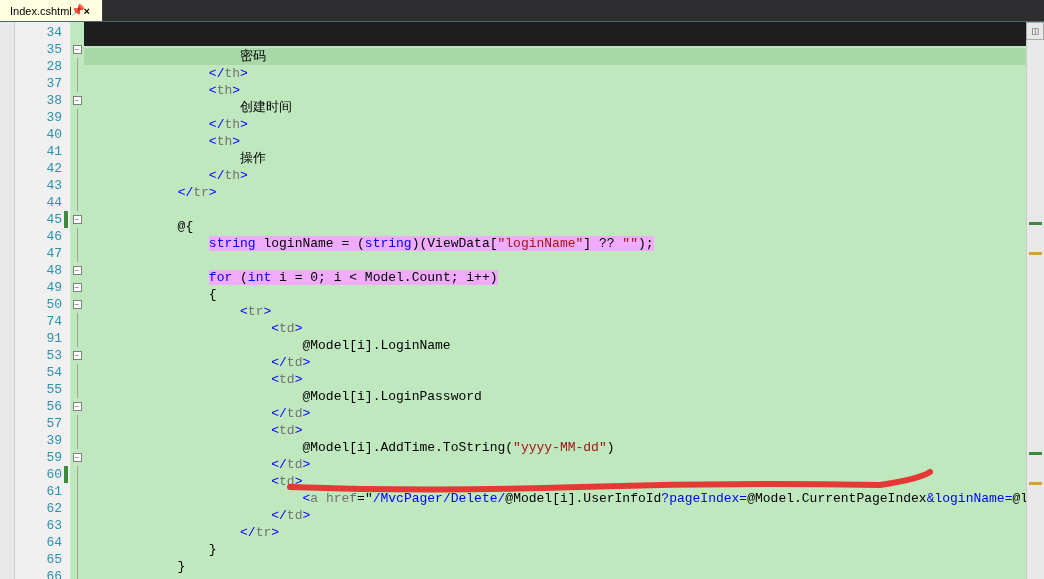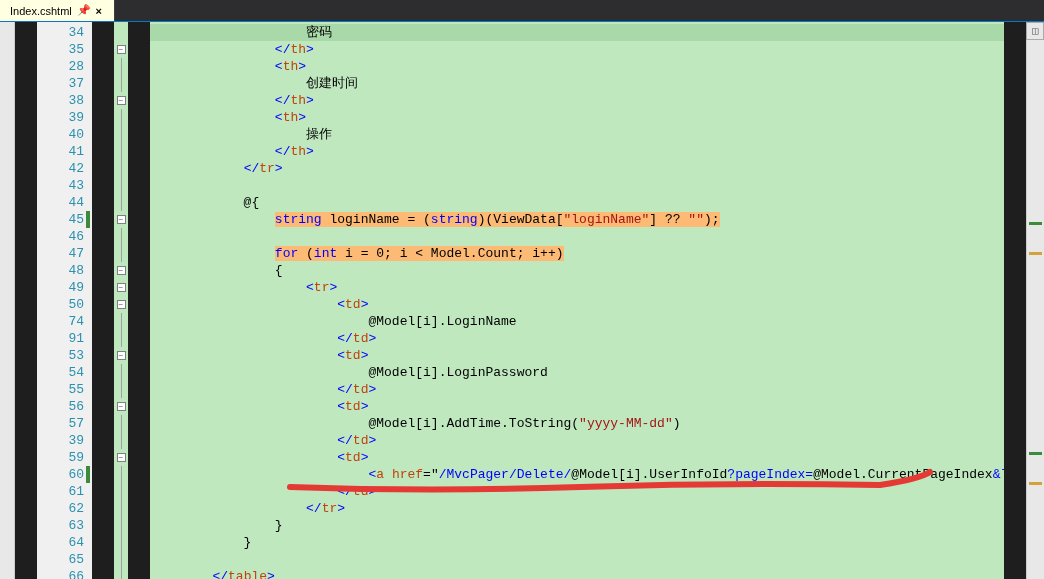--- a/index.html
+++ b/index.html
@@ -17,21 +17,21 @@
   display: flex;
   align-items: stretch;
   border-bottom: 1px solid #007ACC;
 }
 .tab {
   padding: 3px 10px;
   font-size: 11px;
   font-family: "Segoe UI", sans-serif;
   display: flex;
   align-items: center;
-  gap: 6px;
+  gap: 0;
   cursor: pointer;
   border-right: 1px solid #3E3E42;
 }
 .tab.active {
   background: #FFFFE1;
   color: #000;
 }
 .tab.inactive {
   background: #007ACC;
   color: #fff;
@@ -43,21 +43,20 @@
 }
 .tab-close {
   width: 10px;
   text-align: center;
   font-weight: bold;
 }
 .editor-container {
   display: flex;
   height: calc(579px - 22px);
   position: relative;
-  gap: 22px;
 }
 .margin-strip {
   width: 15px;
   background: #E8E8E8;
   border-right: 1px solid #ccc;
 }
 .gutter {
   width: 55px;
   background: #F0F0F0;
   text-align: right;
@@ -117,27 +116,28 @@
   background: #a0a0a0;
 }
 .code {
   flex: 1;
   background: #bfe8bf;
   line-height: 17px;
   padding-top: 2px;
   white-space: pre;
   color: #000;
   overflow: hidden;
+  margin-top: 24px;
 }
 .code .row { height: 17px; }
 .hl-row { background: #A9D8A9; }
 .kw { color: #0000FF; }
 .str { color: #A31515; }
-.attr { color: #c2410c; }
-.sel { background: #fdba74; }
+.attr { color: #737373; }
+.sel { background: #f0abfc; }
 .right-sidebar {
   width: 18px;
   background: #E8E8E8;
   border-left: 1px solid #ccc;
   position: relative;
 }
 .overview-mark {
   position: absolute;
   left: 2px;
   right: 2px;

